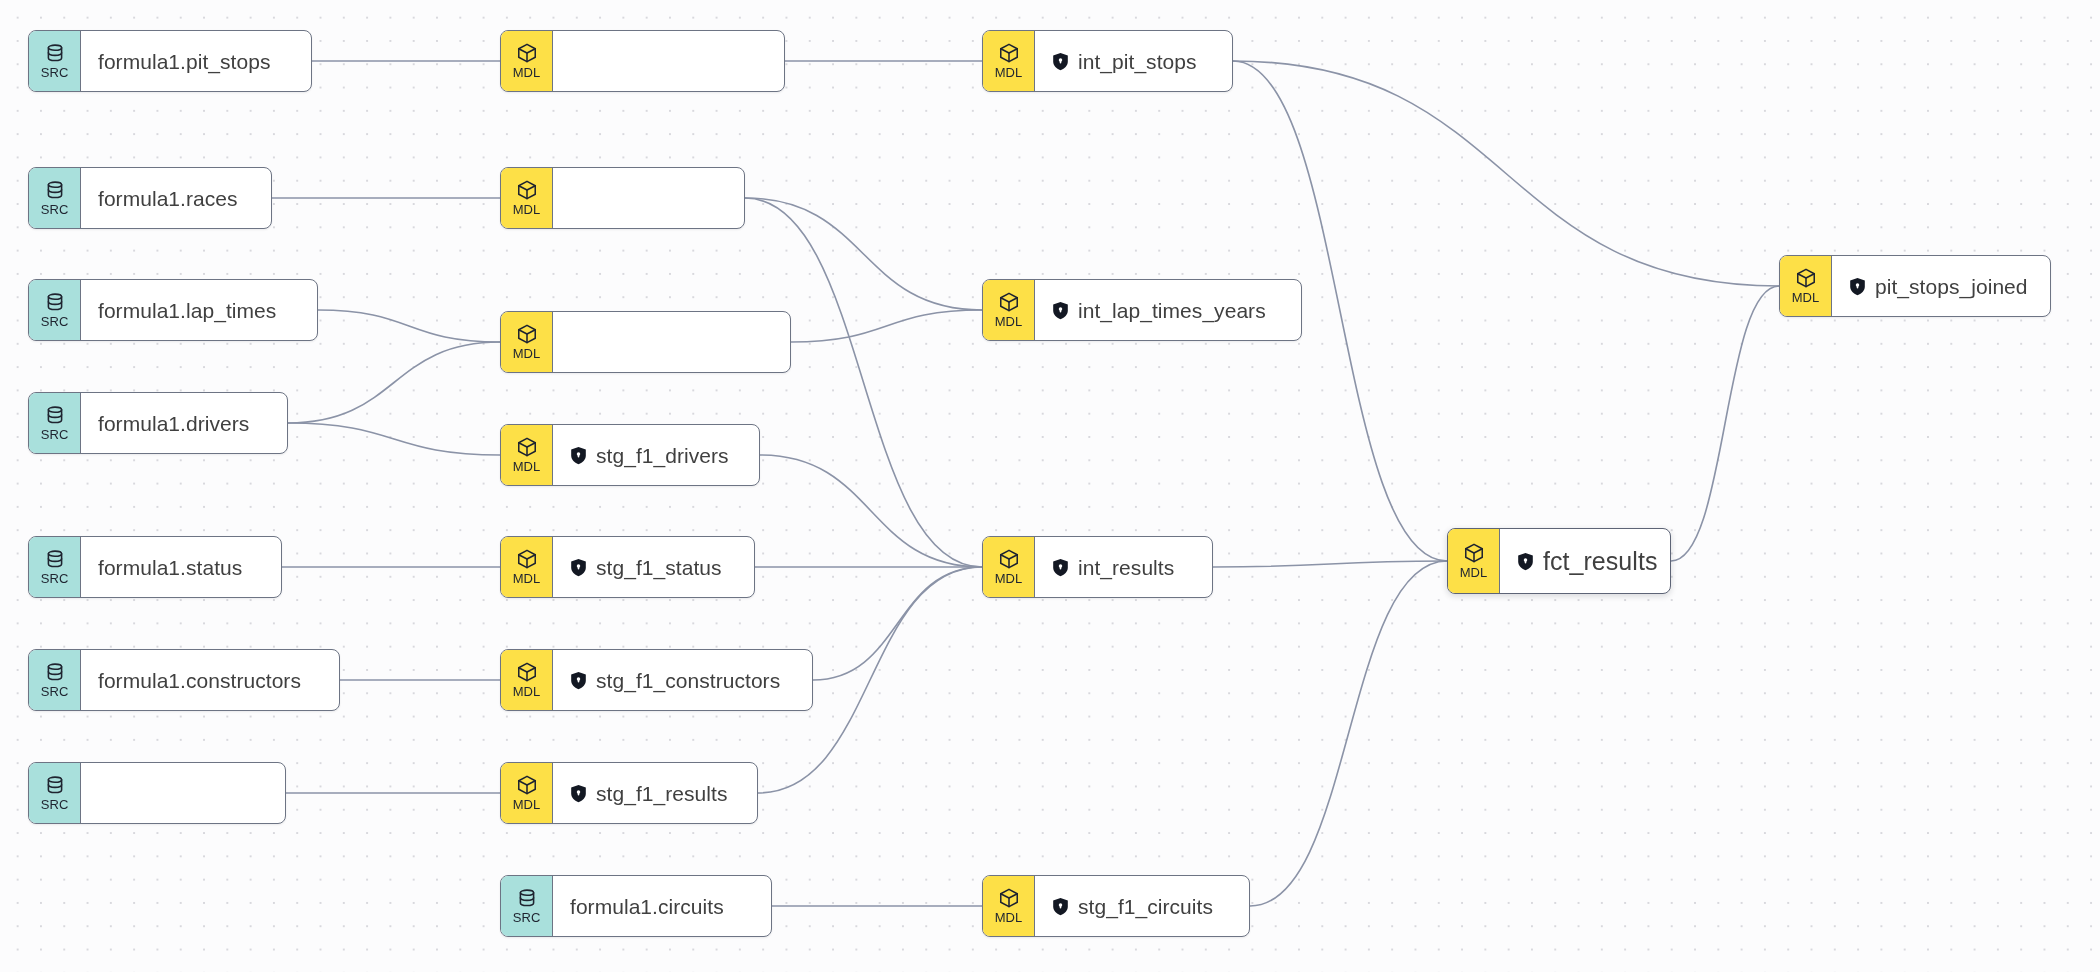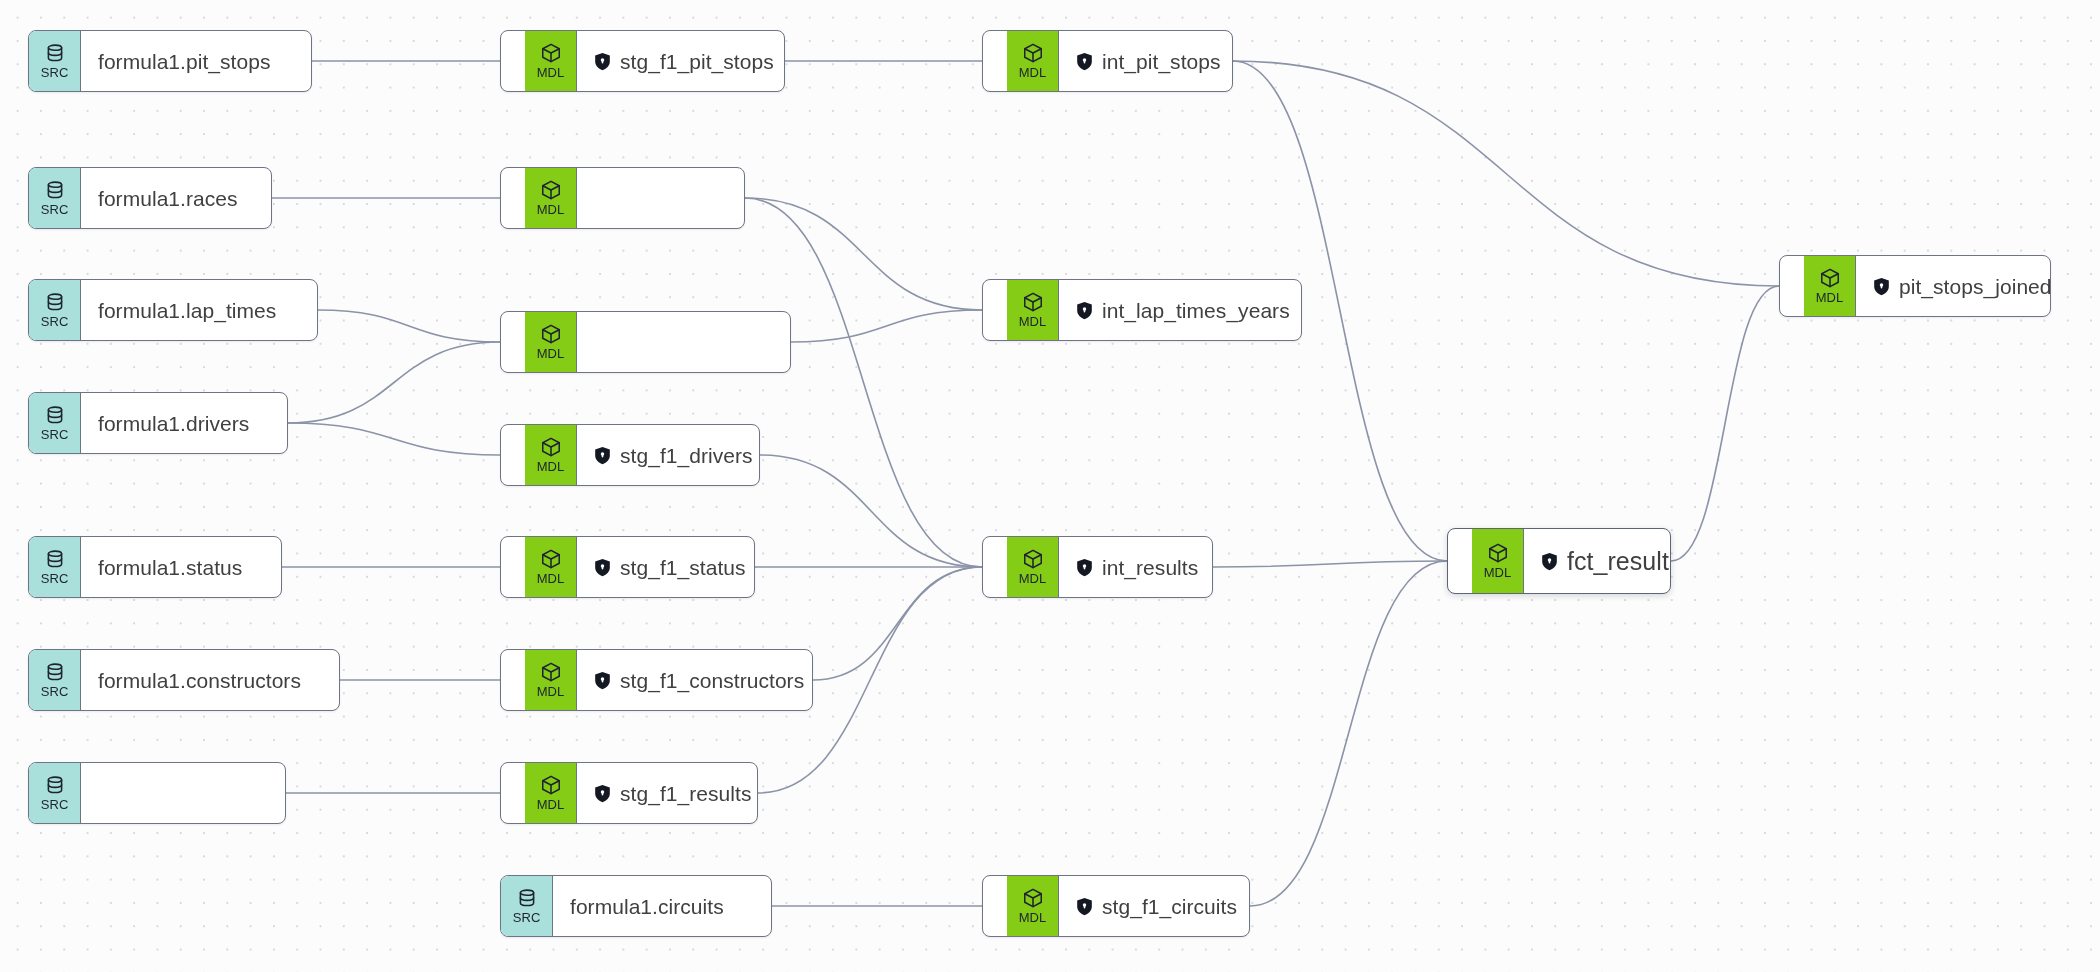--- a/index.html
+++ b/index.html
@@ -39,21 +39,21 @@
   .badge{
     flex:0 0 auto;
     width:52px;
     display:flex;flex-direction:column;
     align-items:center;justify-content:center;
     gap:1px;
     border-right:1.4px solid #6d7484;
     box-sizing:border-box;
   }
   .badge.src{background:#a9e0dc;}
-  .badge.mdl{background:#84cc16;margin-left:24px;}
+  .badge.mdl{background:#fde047;}
   .badge svg{display:block;}
   .badge-text{
     font-size:13px;
     line-height:15px;
     color:#1f2430;
     letter-spacing:.1px;
     font-family:"Liberation Sans","DejaVu Sans",sans-serif;
   }
   .body{
     flex:1 1 auto;
@@ -204,30 +204,20 @@
       </div>
       <div class="node" style="left: 500px; top: 30px; width: 285px; height: 62px;">
         <div class="badge mdl">
           <svg width="22" height="22" viewBox="0 0 24 24" fill="none" stroke="#1f2430" stroke-width="1.7" stroke-linecap="round" stroke-linejoin="round">
             <path d="M12 2.6 21 7.3v9.4L12 21.4 3 16.7V7.3z"></path>
             <path d="M3 7.3 12 12l9-4.7"></path>
             <path d="M12 12v9.4"></path>
           </svg>
           <span class="badge-text">MDL</span>
         </div>
-        <div class="body">
-          <span style="display: flex;">
-            <svg class="shield" width="17" height="19" viewBox="0 0 20 22" fill="#131823">
-              <path d="M10 .9 18.6 4v7.1c0 4.6-3.4 8.5-8.6 10.1C4.8 19.6 1.4 15.7 1.4 11.1V4z"></path>
-              <circle cx="10" cy="9.1" r="2.05" fill="#ffffff"></circle>
-              <rect x="9.05" y="9.2" width="1.9" height="4.2" rx=".95" fill="#ffffff"></rect>
-            </svg>
-          </span>
-          <span class="label">stg_f1_pit_stops</span>
-        </div>
       </div>
       <div class="node" style="left: 500px; top: 167px; width: 245px; height: 62px;">
         <div class="badge mdl">
           <svg width="22" height="22" viewBox="0 0 24 24" fill="none" stroke="#1f2430" stroke-width="1.7" stroke-linecap="round" stroke-linejoin="round">
             <path d="M12 2.6 21 7.3v9.4L12 21.4 3 16.7V7.3z"></path>
             <path d="M3 7.3 12 12l9-4.7"></path>
             <path d="M12 12v9.4"></path>
           </svg>
           <span class="badge-text">MDL</span>
         </div>

